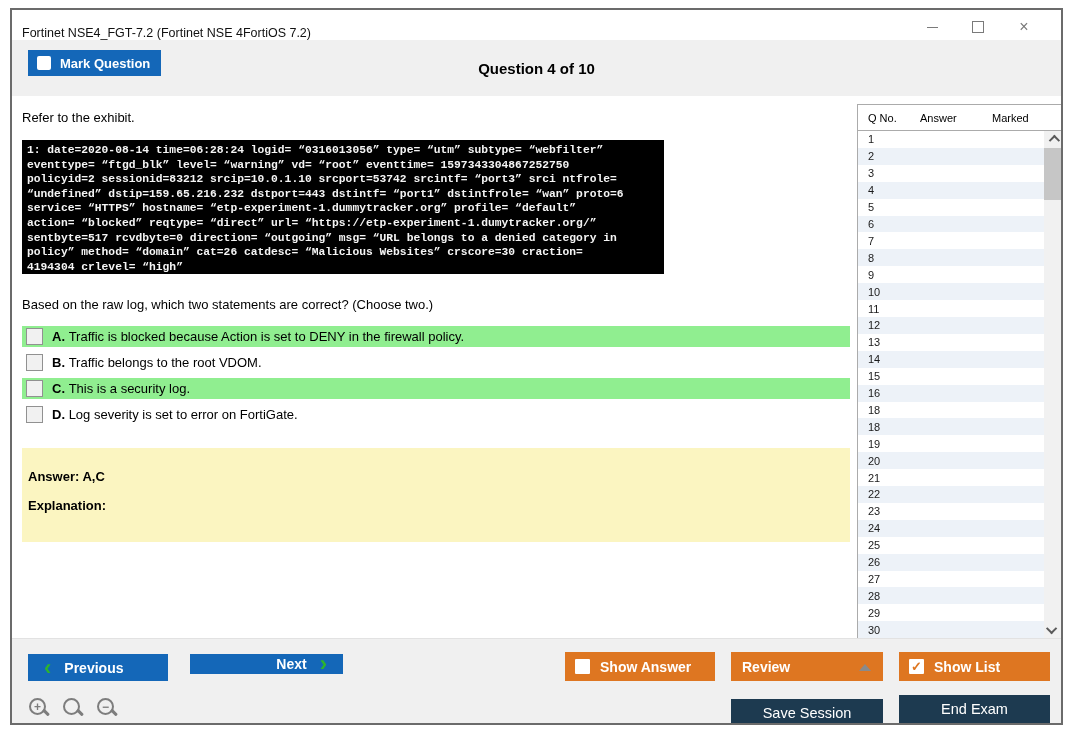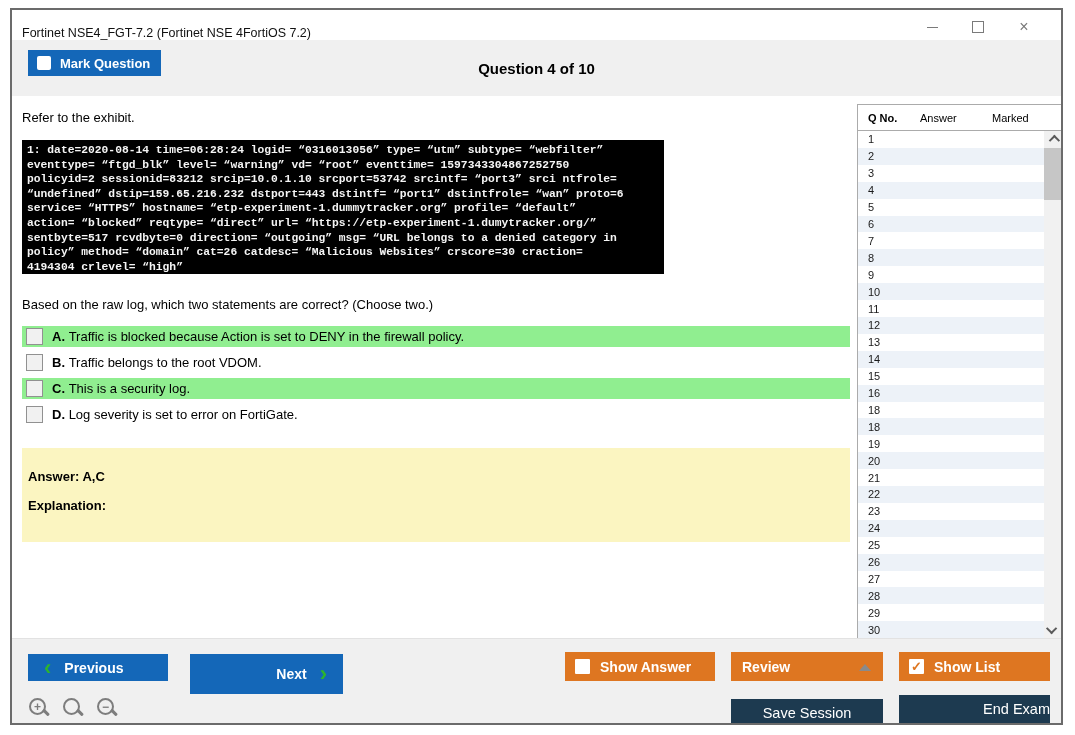--- a/index.html
+++ b/index.html
@@ -34,51 +34,51 @@
   .option .cb{width:15px;height:15px;background:#f1f1f1;border:1px solid #919191;margin:0 9px 0 4px;flex:none;}
   .opt-letter{font-weight:bold;white-space:pre;}
   .answerbox{margin-top:23px;width:828px;height:94px;background:var(--yellow,#fbf5c1);
     padding:21px 0 0 6px;box-sizing:border-box;}
   .answer-line{font-weight:bold;font-size:13px;}
   .explanation-line{font-weight:bold;font-size:13px;margin-top:14px;}
   
   .sidebar{width:204px;margin-top:8px;display:flex;flex-direction:column;
     border-left:1px solid #ababab;border-top:1px solid #ababab;box-sizing:border-box;}
   .qheader{height:25px;display:flex;align-items:center;border-bottom:1px solid #ababab;font-size:11px;color:#000;}
-  .qh-no{width:52px;padding-left:10px;font-weight:bold;}
+  .qh-no{width:52px;padding-left:10px;}
   .qh-answer{width:72px;}
   .qh-marked{flex:1;}
   .qbody{flex:1;display:flex;}
   .qrows{flex:1;display:flex;flex-direction:column;}
   .qrow{flex:1;font-size:11px;color:#1a1a1a;padding-left:10px;display:flex;align-items:center;cursor:pointer;}
   .qrow.alt{background:var(--stripe,#edf2f8);}
   .qscroll{width:17px;background:#f1f1f1;position:relative;}
   .scroll-arrow{position:absolute;left:0;width:17px;height:16px;display:flex;align-items:center;justify-content:center;cursor:pointer;}
   .arrow-up{top:0;} .arrow-down{bottom:0;}
   .chev{width:6px;height:6px;border-top:2px solid #5a5a5a;border-right:2px solid #5a5a5a;display:inline-block;}
   .chev.up{transform:rotate(-45deg) translateY(2px);}
   .chev.down{transform:rotate(135deg) translateY(2px);}
   .scroll-thumb{position:absolute;left:0;top:17px;width:17px;height:52px;background:#c6c6c6;cursor:pointer;}
   
   .bottombar{height:103px;background:var(--band_gray,#f0f0f0);position:relative;border-top:1px solid #e2e2e2;}
   .bbtn{position:absolute;display:flex;align-items:center;color:#fff;cursor:pointer;box-sizing:border-box;}
   .btn-prev{left:16px;top:15px;width:140px;height:27px;background:var(--blue,#1467b8);font-weight:bold;font-size:14px;padding-left:16px;}
-  .btn-next{left:178px;top:15px;width:153px;height:40px;background:var(--blue,#1467b8);font-weight:bold;font-size:14px;justify-content:flex-end;padding-right:16px;}
+  .btn-next{left:178px;top:15px;width:153px;height:20px;background:var(--blue,#1467b8);font-weight:bold;font-size:14px;justify-content:flex-end;padding-right:16px;}
   .chev-green{color:#2db52d;font-size:22px;font-weight:bold;line-height:0;}
   .btn-prev .chev-green{margin-right:13px;}
   .btn-next .chev-green{margin-left:13px;}
   .btn-show-answer{left:553px;top:13px;width:150px;height:29px;background:var(--orange,#de7621);font-weight:bold;font-size:14px;}
   .btn-show-answer .cb{width:15px;height:15px;background:#fff;margin:0 10px 0 10px;border-radius:1px;}
   .btn-review{left:719px;top:13px;width:152px;height:29px;background:var(--orange,#de7621);font-weight:bold;font-size:14px;padding-left:11px;}
   .tri-up{position:absolute;right:12px;top:12px;width:0;height:0;border-left:6px solid transparent;border-right:6px solid transparent;border-bottom:7px solid #8a8a8a;}
   .btn-show-list{left:887px;top:13px;width:151px;height:29px;background:var(--orange,#de7621);font-weight:bold;font-size:14px;}
   .btn-show-list .cb{width:15px;height:15px;background:#fff;margin:0 10px 0 10px;border-radius:1px;
     display:flex;align-items:center;justify-content:center;color:var(--orange,#de7621);font-size:13px;font-weight:bold;}
   .btn-save{left:719px;top:60px;width:152px;height:28px;background:var(--navy,#1d3a50);font-size:14.5px;justify-content:center;}
-  .btn-end{left:887px;top:56px;width:151px;height:28px;background:var(--navy,#1d3a50);font-size:14.5px;justify-content:flex-end;}
+  .btn-end{left:887px;top:56px;width:151px;height:28px;background:var(--navy,#1d3a50);font-size:14.5px;justify-content:center;}
   
   .zoom-tools{position:absolute;left:16px;top:58px;display:flex;gap:10px;}
   .zoomico{width:24px;height:24px;position:relative;cursor:pointer;}
   .zoomico .lens{position:absolute;left:1px;top:1px;width:13px;height:13px;border:2.5px solid #7d7d7d;border-radius:50%;
     display:flex;align-items:center;justify-content:center;font-size:12px;font-weight:bold;color:#7d7d7d;line-height:1;}
   .zoomico .handle{position:absolute;left:14px;top:14px;width:8px;height:3px;background:#7d7d7d;transform:rotate(45deg);border-radius:1px;}
 </style>
 </head>
 <body>
 

